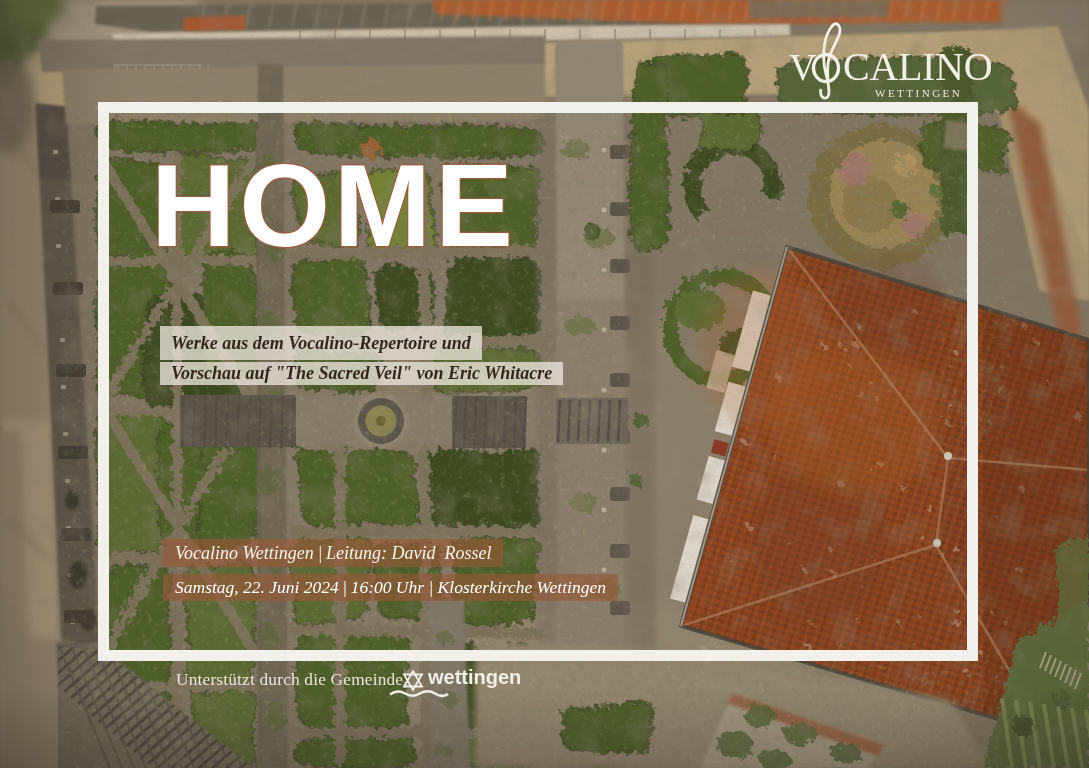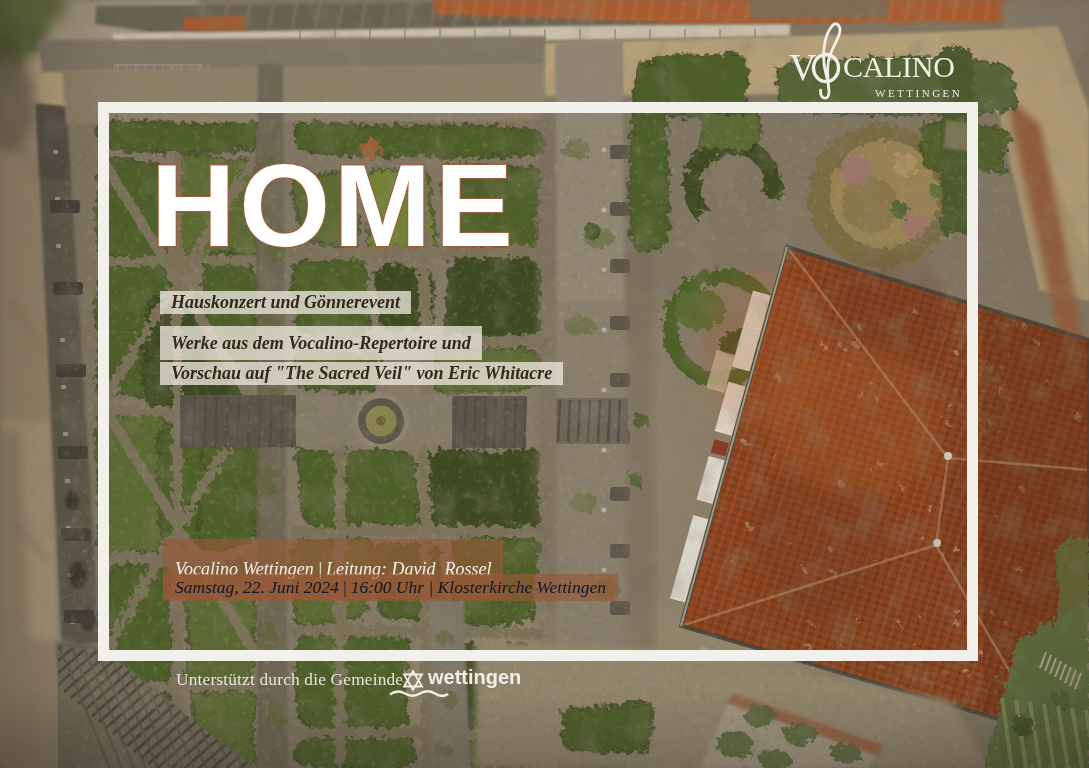--- a/index.html
+++ b/index.html
@@ -817,44 +817,43 @@
 
 <rect x="0" y="688" width="1089" height="80" fill="url(#bsh)"></rect>
 
 <rect x="0" y="0" width="1089" height="768" fill="url(#vign)"></rect>
 </svg>
 
 <div class="abs" style="left:98px;top:102px;width:880px;height:559px;border:11px solid #f2f0ea;box-sizing:border-box;"></div>
 
 <div class="abs" style="left:789px;top:48px;color:#f2efe7;font-family:'Liberation Serif',serif;font-size:38px;line-height:38px;">V</div>
 
-<div class="abs" style="left:843px;top:48px;color:#f2efe7;font-family:'Liberation Serif',serif;font-size:30px;line-height:38px;letter-spacing:-0.3px;">CALINO</div>
+<div class="abs" style="left:843px;top:48px;color:#f2efe7;font-family:'Liberation Serif',serif;font-size:40px;line-height:38px;letter-spacing:-0.3px;">CALINO</div>
 
 <svg class="abs" style="left:806px;top:20px;" width="44" height="86" viewBox="0 0 44 86">
   <ellipse cx="20" cy="48" rx="12.5" ry="13.5" fill="none" stroke="#f2efe7" stroke-width="3.4"></ellipse>
   <path d="M 15 69 C 12 79 23 82 23 72 C 23 61 19 54 18 43 C 17 30 19 15 26 6 C 31 0 36 7 33 15 C 30 24 23 32 22 44 C 21 54 22 62 23 72" fill="none" stroke="#f2efe7" stroke-width="2.8"></path>
 </svg>
 
 <div class="abs" style="left:875px;top:87px;color:#efece3;font-family:'Liberation Serif',serif;font-size:11px;letter-spacing:2.5px;">WETTINGEN</div>
 
 <svg class="abs" style="left:125px;top:127px;" width="460" height="150" viewBox="0 0 460 150">
   <g transform="translate(26,119) scale(1.062,1.06)">
         <text x="0" y="0" font-family="Liberation Sans" font-weight="bold" font-size="110" letter-spacing="3.6" fill="#ffffff" stroke="#a05c3a" stroke-width="2.2" stroke-opacity="0.95" paint-order="stroke">HOME</text>
       </g>
 </svg>
 
-<div class="strip" style="left:160px;top:291px;height:23px;background:rgba(234,230,219,0.78);padding:0 11px;font-weight:bold;font-size:18px;color:#33281c;">Hauskonzert und Gönnerevent</div>
 
 <div class="strip" style="left:160px;top:326px;height:34px;background:rgba(234,230,219,0.78);padding:0 11px;font-weight:bold;font-size:18px;color:#33281c;">Werke aus dem Vocalino-Repertoire und</div>
 
 <div class="strip" style="left:160px;top:362px;height:23px;background:rgba(234,230,219,0.78);padding:0 11px;font-weight:bold;font-size:18px;color:#33281c;">Vorschau auf "The Sacred Veil" von Eric Whitacre</div>
 
-<div class="strip" style="left:163px;top:539px;height:28px;background:rgba(152,88,56,0.63);padding:16px 12px;font-size:18px;color:#f7f2ea;">Vocalino Wettingen | Leitung: David&nbsp; Rossel</div>
-
-<div class="strip" style="left:163px;top:574px;height:27px;background:rgba(152,88,56,0.63);padding:0 12px;font-size:17.5px;color:#0f172a;">Samstag, 22. Juni 2024 | 16:00 Uhr | Klosterkirche Wettingen</div>
+<div class="strip" style="left:163px;top:539px;height:28px;background:rgba(152,88,56,0.63);padding:0 12px;font-size:18px;color:#f7f2ea;">Vocalino Wettingen | Leitung: David&nbsp; Rossel</div>
+
+<div class="strip" style="left:163px;top:574px;height:27px;background:rgba(152,88,56,0.63);padding:0 12px;font-size:17.5px;color:#ffffff;">Samstag, 22. Juni 2024 | 16:00 Uhr | Klosterkirche Wettingen</div>
 
 <div class="abs" style="left:159px;top:670px;font-family:'Liberation Serif',serif;font-size:17.3px;letter-spacing:0.2px;color:#e9e6dc;margin-left:17px;">Unterstützt durch die Gemeinde</div>
 
 <svg class="abs" style="left:388px;top:670px;" width="70" height="34" viewBox="0 0 70 34">
   <g stroke="#f2efe6" fill="none">
     <polygon points="25,1 34,16.5 16,16.5" stroke-width="1.8"></polygon>
     <polygon points="25,20 16,4.5 34,4.5" stroke-width="1.8"></polygon>
     <path d="M 2 24.5 Q 9.5 19 17 23.5 Q 24.5 28 32 23.5 Q 39.5 19 47 23.5 Q 54.5 28 60 24" stroke-width="2.5"></path>
   </g>
 </svg>

